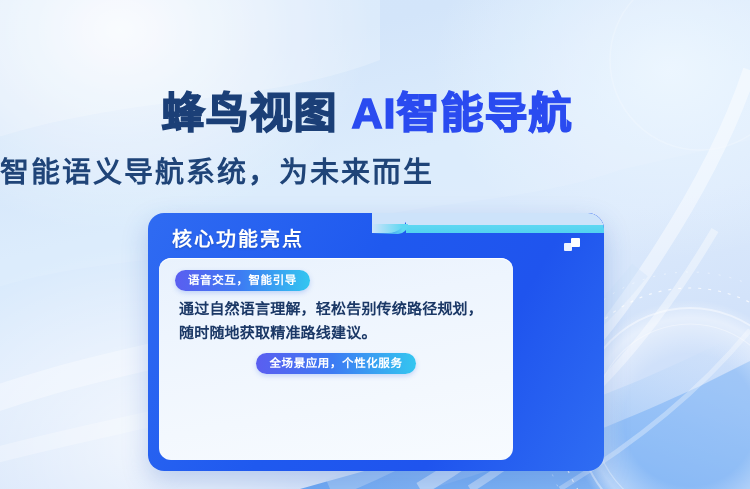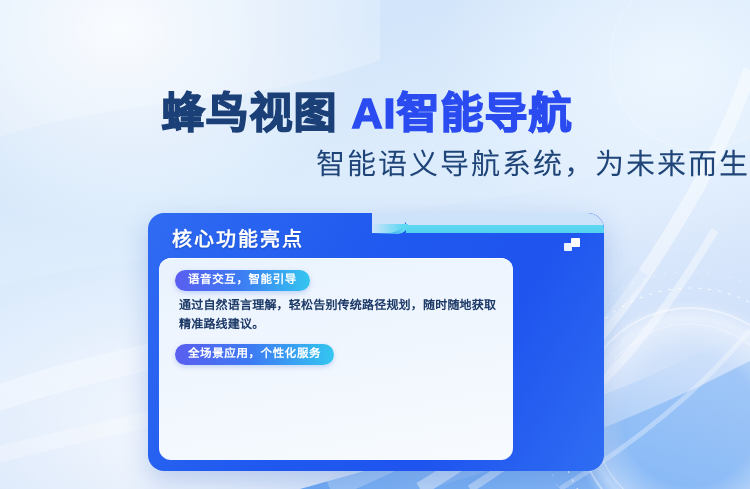--- a/index.html
+++ b/index.html
@@ -71,46 +71,45 @@
     text-shadow: 0 1px 0 rgba(255,255,255,0.35);
   }
   .headline .part-accent {
     color: #2a4bf0;
     -webkit-text-stroke: 1.5px #2a4bf0;
     margin-left: 14px;
   }
   .subhead {
     position: absolute;
     left: 0; right: 0;
-    top: 147px;
-    text-align: right;
+    top: 155px;
+    text-align: left;
     white-space: nowrap;
     font-size: 29px;
-    font-weight: 400;
+    font-weight: 700;
     color: #1f4478;
     letter-spacing: 2px;
     line-height: 1.2;
   }
 
   
   .card {
     position: absolute;
     left: 148px;
     top: 213px;
     width: 456px;
     height: 258px;
   }
   .card-shell {
     position: absolute;
     inset: 0;
     border-radius: 16px;
     background: linear-gradient(120deg, #2f6bf2 0%, #1f59ef 42%, #1f54ee 70%, #2f6df3 100%);
     box-shadow: 0 10px 26px rgba(40,90,190,0.25);
     overflow: hidden;
-    font-family: Liberation Mono, monospace;
   }
   
   .card-notch {
     position: absolute;
     left: 258px;
     top: 0;
     width: 198px;
     height: 20px;
     background: linear-gradient(180deg, rgba(205,227,250,1) 0%, rgba(205,227,250,1) 58%, #5fd8f2 58%, #52d2f0 100%);
     border-top-right-radius: 16px;
@@ -171,38 +170,38 @@
     width: 354px;
     height: 202px;
     background: linear-gradient(170deg, #e9f2fd 0%, #eef5fe 30%, #f3f8fe 68%, #f7fbff 100%);
     border-radius: 12px;
     box-shadow: inset 0 1px 0 rgba(255,255,255,0.9);
     padding: 12px 16px 10px 16px;
     box-sizing: border-box;
   }
 
   .feature { margin-bottom: 9px; }
-  .feature:last-child { margin-bottom: 0; }
+  .feature:last-child { margin-bottom: 0; text-align: center; }
 
   .tag {
     display: inline-block;
     padding: 3px 13px 4px 13px;
     border-radius: 20px;
     font-size: 11.5px;
     font-weight: 800;
     color: #ffffff;
     letter-spacing: .6px;
     background: linear-gradient(90deg, #5a5ef0 0%, #3d7bf3 48%, #34c6f0 100%);
     box-shadow: 0 2px 5px rgba(60,110,230,0.25);
     line-height: 1.25;
     white-space: nowrap;
   }
   .feature-text {
     margin: 6px 0 0 4px;
-    font-size: 12px;
+    font-size: 15px;
     line-height: 1.55;
     color: #1b3866;
     font-weight: 600;
     letter-spacing: .2px;
   }
 </style>
 </head>
 <body>
 
 <div id="stage">

